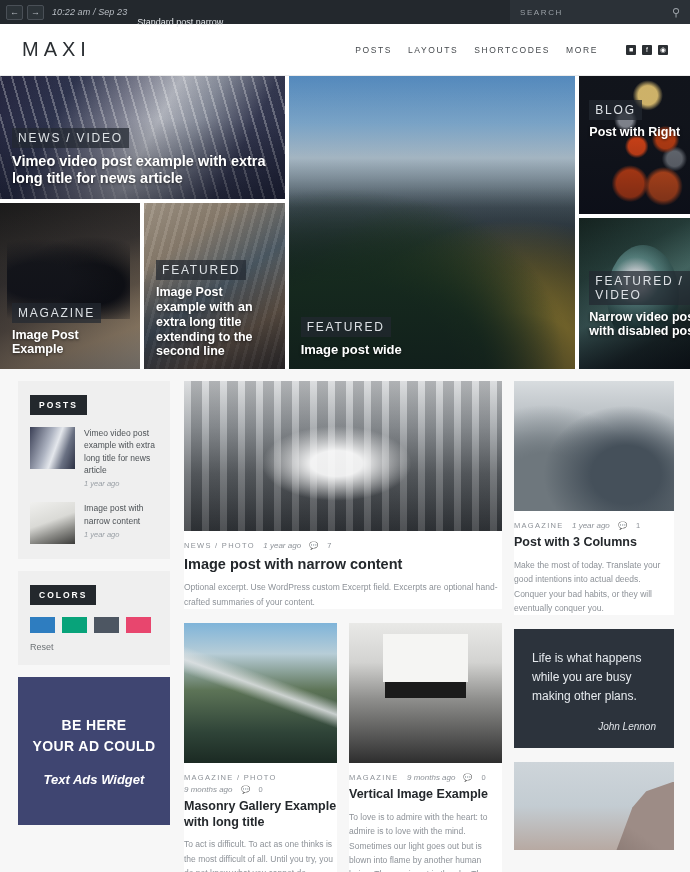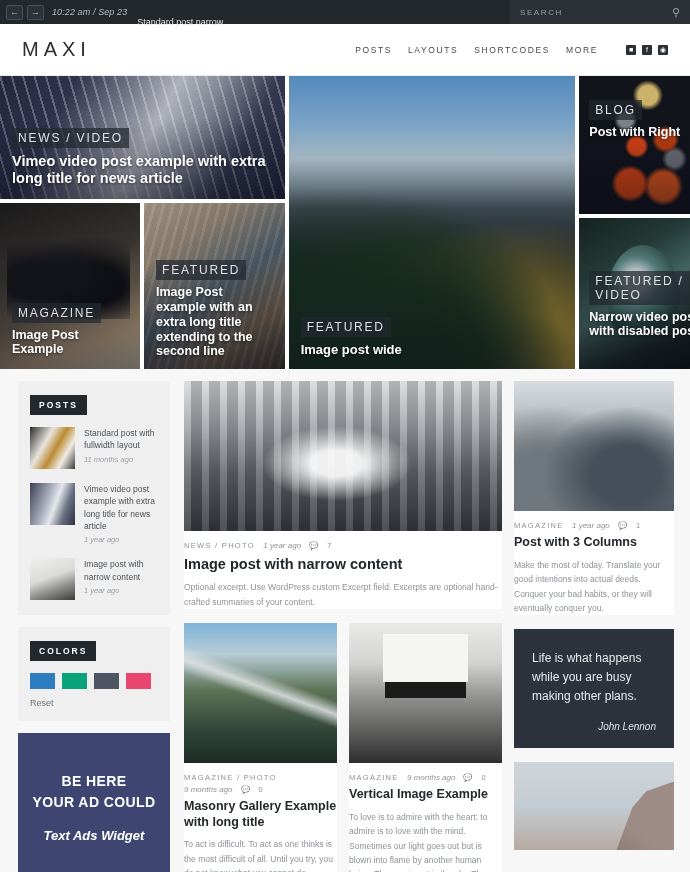--- a/index.html
+++ b/index.html
@@ -304,27 +304,20 @@
   </div>
 </div>
 
 <div class="page">
 
   <div class="col-side">
 
     <div class="widget">
       <div class="wtitle">POSTS</div>
 
-      <div class="mini">
-        <div class="mini-thumb mt1"></div>
-        <div>
-          <div class="mini-txt">Standard post with fullwidth layout</div>
-          <div class="mini-date">11 months ago</div>
-        </div>
-      </div>
 
       <div class="mini">
         <div class="mini-thumb mt2"></div>
         <div>
           <div class="mini-txt">Vimeo video post example with extra long title for news article</div>
           <div class="mini-date">1 year ago</div>
         </div>
       </div>
 
       <div class="mini">

